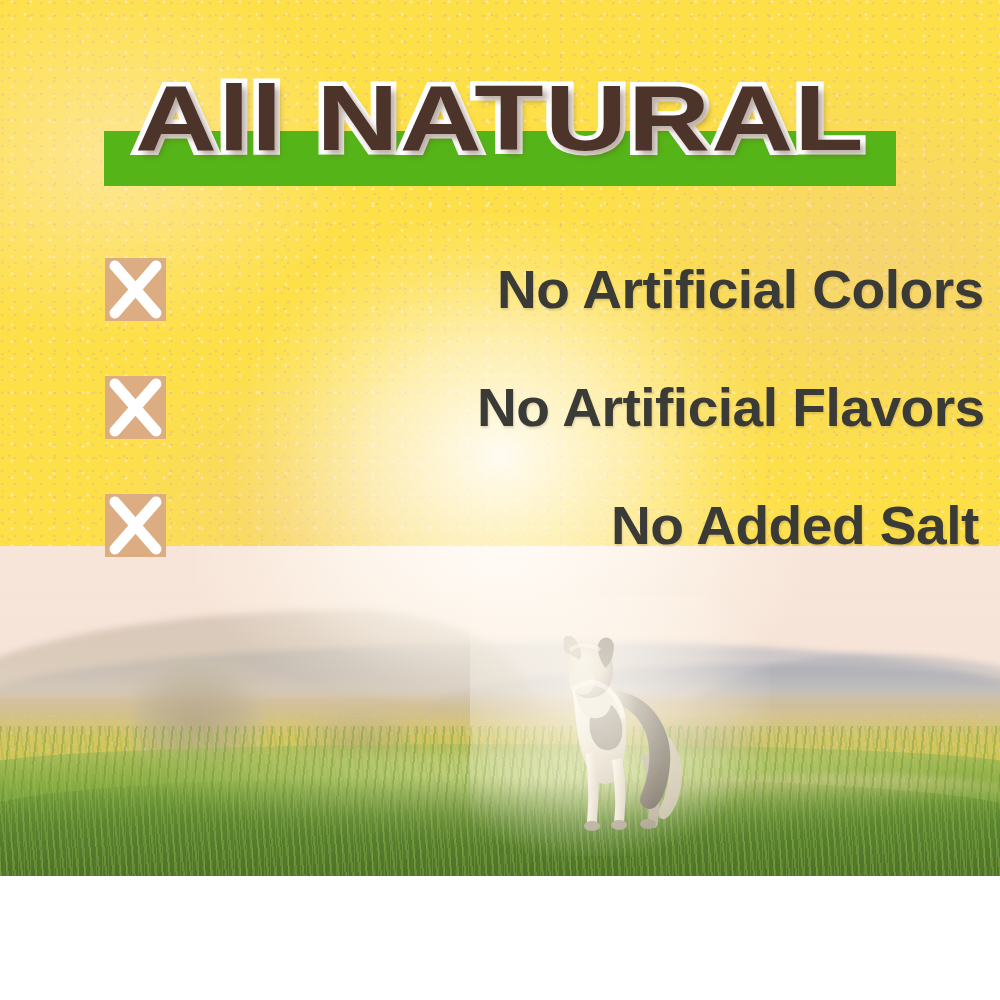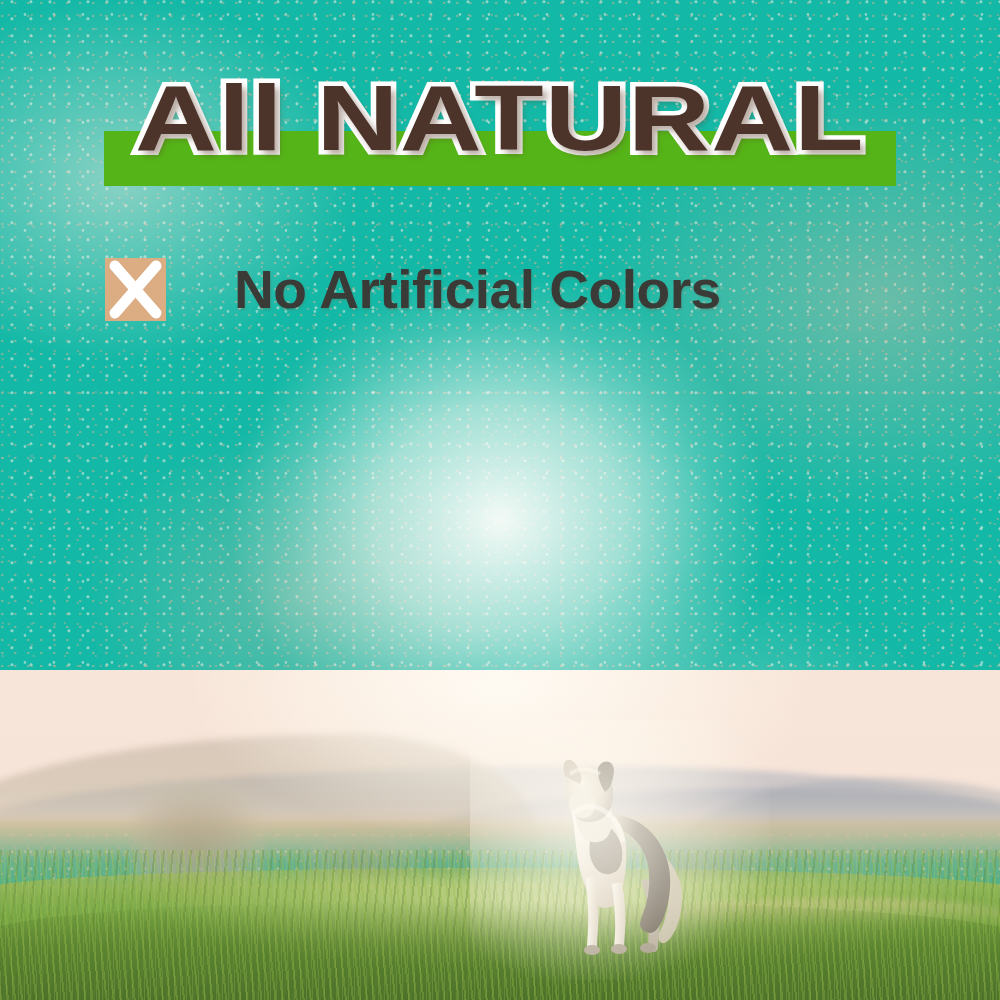--- a/index.html
+++ b/index.html
@@ -3,22 +3,22 @@
 <meta charset="utf-8">
 <style>
   * { margin:0; padding:0; box-sizing:border-box; }
   html, body {
     width:1000px; height:1000px; overflow:hidden;
     font-family:"Liberation Sans", sans-serif;
   }
 
   #poster {
     position:relative;
-    width:1000px; height:1000px;
-    background-color:#14b8a6;
+    width:1000px; height:876px;
+    background-color:#fde047;
     overflow:hidden;
   }
 
   
   .paper-tex {
     position:absolute; inset:0;
     background-image:
       radial-gradient(circle at 17% 23%, rgba(226,178,150,.55) 0 1.1px, transparent 1.6px),
       radial-gradient(circle at 63% 11%, rgba(255,240,232,.6) 0 1.3px, transparent 1.8px),
       radial-gradient(circle at 38% 71%, rgba(221,172,144,.45) 0 1px, transparent 1.5px),
@@ -190,21 +190,21 @@
     color:#4c342a;
     transform:scaleX(1.22);
     -webkit-text-stroke:9px #ffffff;
     paint-order:stroke fill;
     text-shadow:4px 5px 6px rgba(90,60,40,.42);
     white-space:nowrap;
   }
 
   
   .list { position:absolute; left:105px; top:258px; width:860px; }
-  .row { display:flex; align-items:center; height:62px; margin-bottom:56px; }
+  .row { display:flex; align-items:center; height:62px; margin-bottom:56px;justify-content:space-between; }
   .box {
     flex:0 0 auto;
     width:61px; height:63px;
     background:#dcac83;
     position:relative;
   }
   .box svg { position:absolute; left:0; top:0; width:100%; height:100%; }
   .row-label {
     margin-left:68px;
     font-family:"Liberation Sans", sans-serif;
@@ -311,17 +311,35 @@
     <div class="row">
       <div class="box">
         <svg viewBox="0 0 61 63" xmlns="http://www.w3.org/2000/svg">
           <path d="M10 8 L51 55" stroke="#ffffff" stroke-width="11" stroke-linecap="round" fill="none"></path>
           <path d="M51 8 L10 55" stroke="#ffffff" stroke-width="11" stroke-linecap="round" fill="none"></path>
         </svg>
       </div>
       <div class="row-label">No Artificial Colors</div>
     </div>
 
-
-
+    <div class="row">
+      <div class="box">
+        <svg viewBox="0 0 61 63" xmlns="http://www.w3.org/2000/svg">
+          <path d="M10 8 L51 55" stroke="#ffffff" stroke-width="11" stroke-linecap="round" fill="none"></path>
+          <path d="M51 8 L10 55" stroke="#ffffff" stroke-width="11" stroke-linecap="round" fill="none"></path>
+        </svg>
+      </div>
+      <div class="row-label">No Artificial Flavors</div>
+    </div>
+
+
+    <div class="row">
+      <div class="box">
+        <svg viewBox="0 0 61 63" xmlns="http://www.w3.org/2000/svg">
+          <path d="M10 8 L51 55" stroke="#ffffff" stroke-width="11" stroke-linecap="round" fill="none"></path>
+          <path d="M51 8 L10 55" stroke="#ffffff" stroke-width="11" stroke-linecap="round" fill="none"></path>
+        </svg>
+      </div>
+      <div class="row-label">No Added Salt</div>
+    </div>
 
   </div>
 </div>
 
 </body></html>

